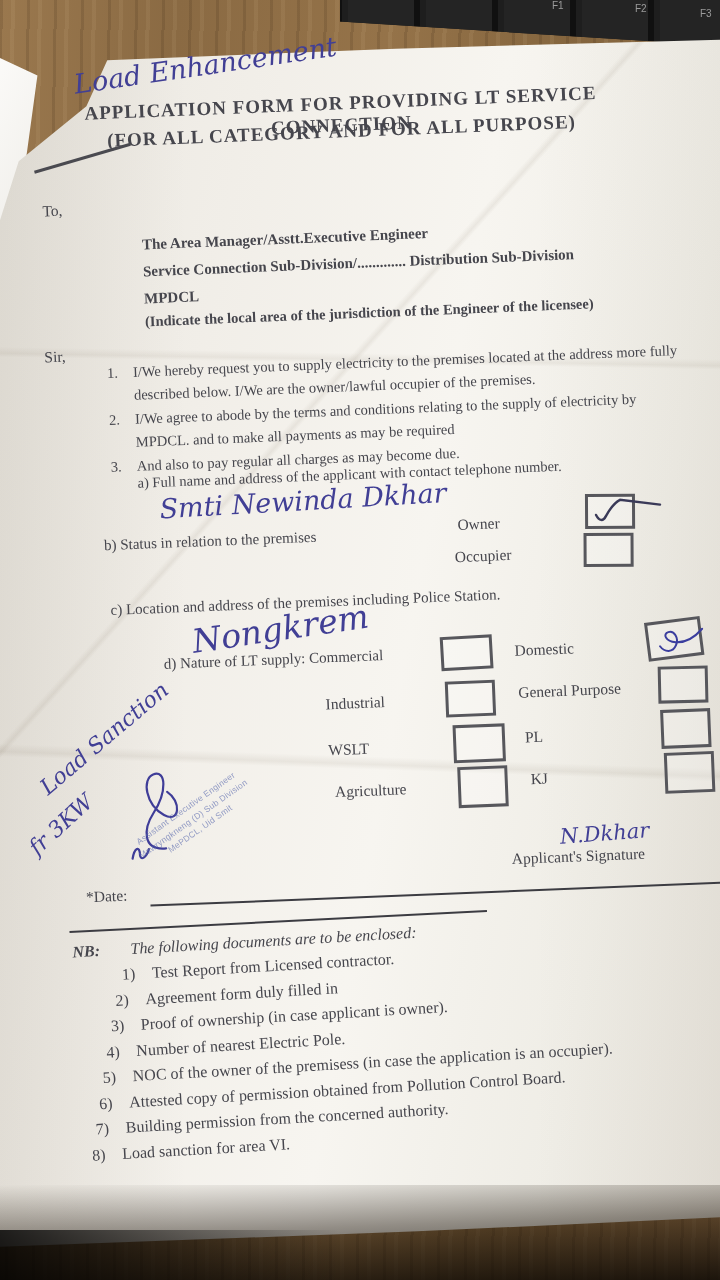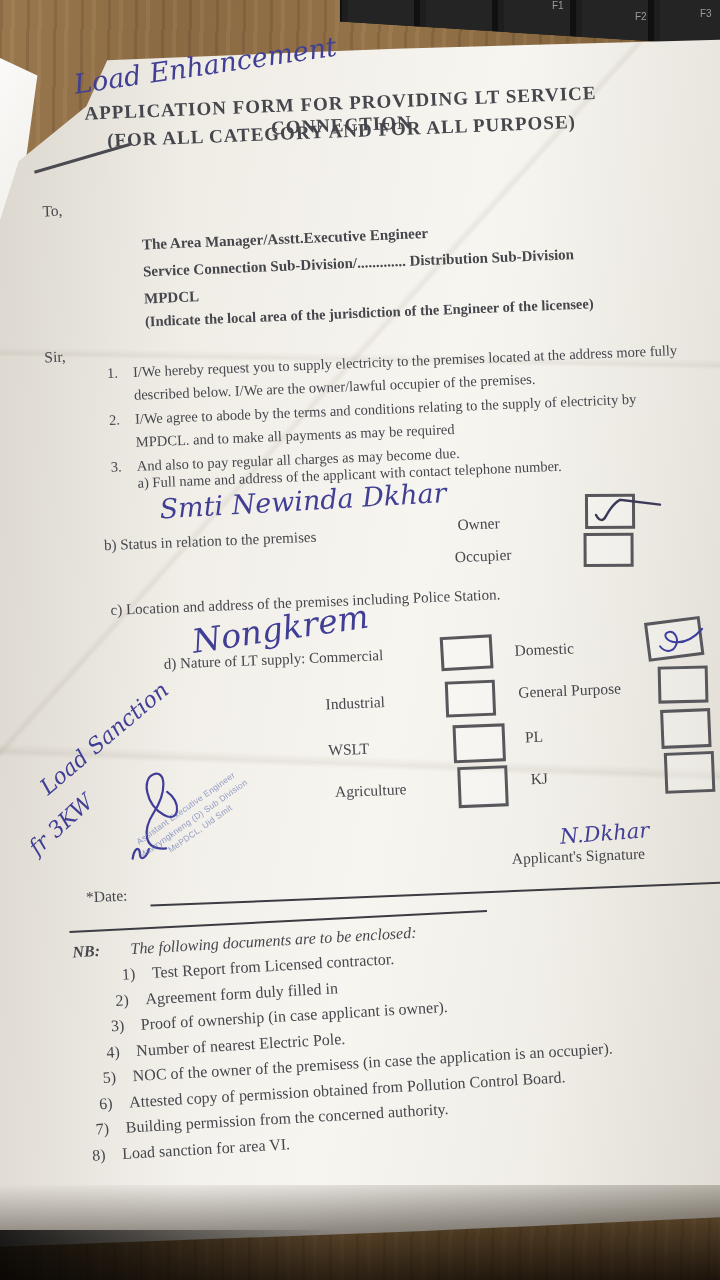--- a/index.html
+++ b/index.html
@@ -63,21 +63,21 @@
   .enc .num{width:30px;flex:none;}
 </style>
 </head>
 <body>
 
 <div class="wood"></div>
 
 <div class="keyboard">
   <div class="keys"></div>
   <span class="fkey" style="left:212px;top:0px">F1</span>
-  <span class="fkey" style="left:295px;top:11px">F2</span>
+  <span class="fkey" style="left:295px;top:3px">F2</span>
   <span class="fkey" style="left:360px;top:8px">F3</span>
 </div>
 
 <div class="fold-paper"></div>
 
 <div class="paper">
   <div class="creases"></div>
 </div>
 
 <div class="content">

